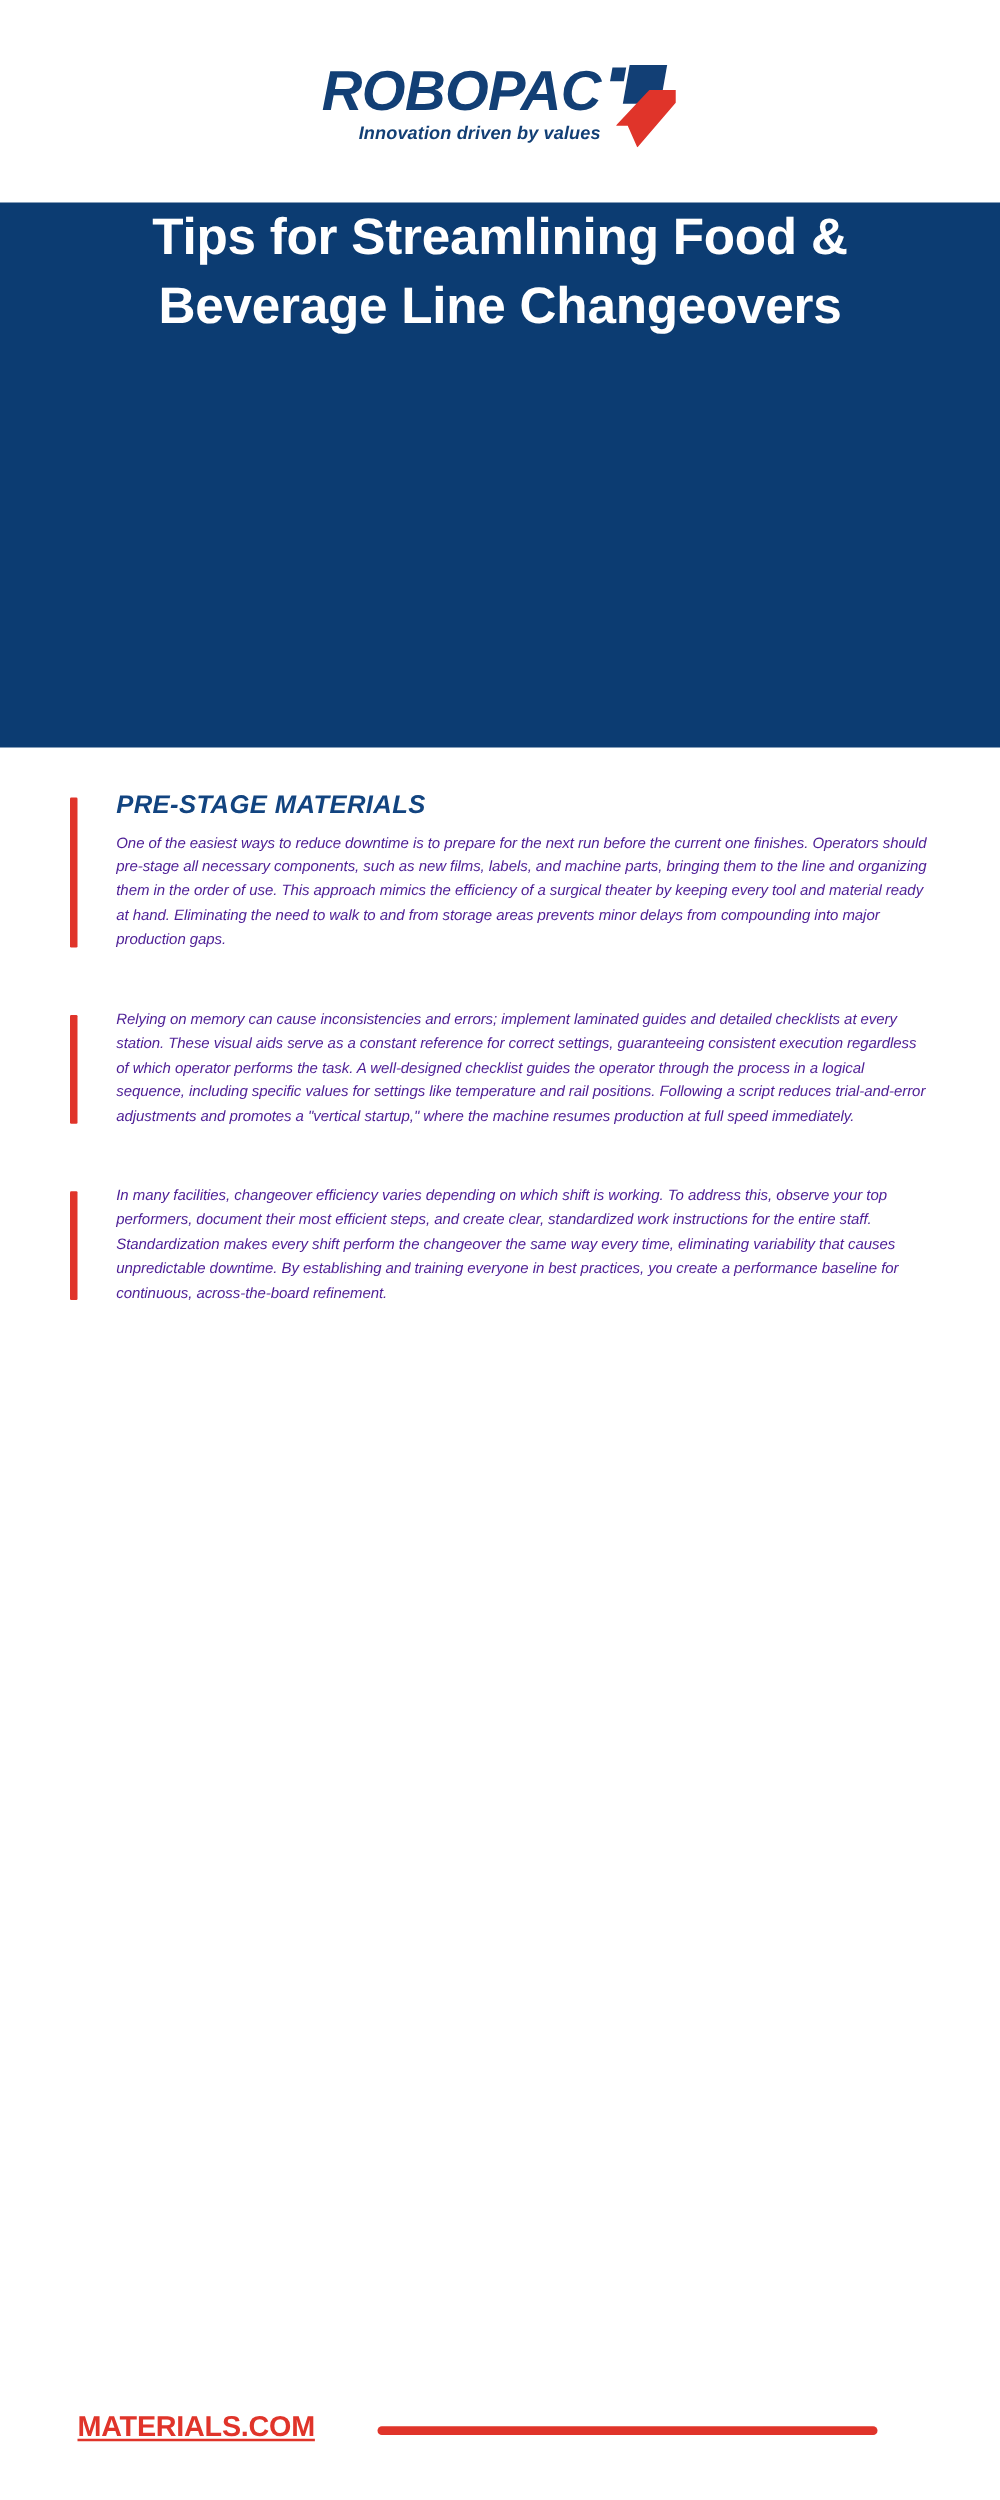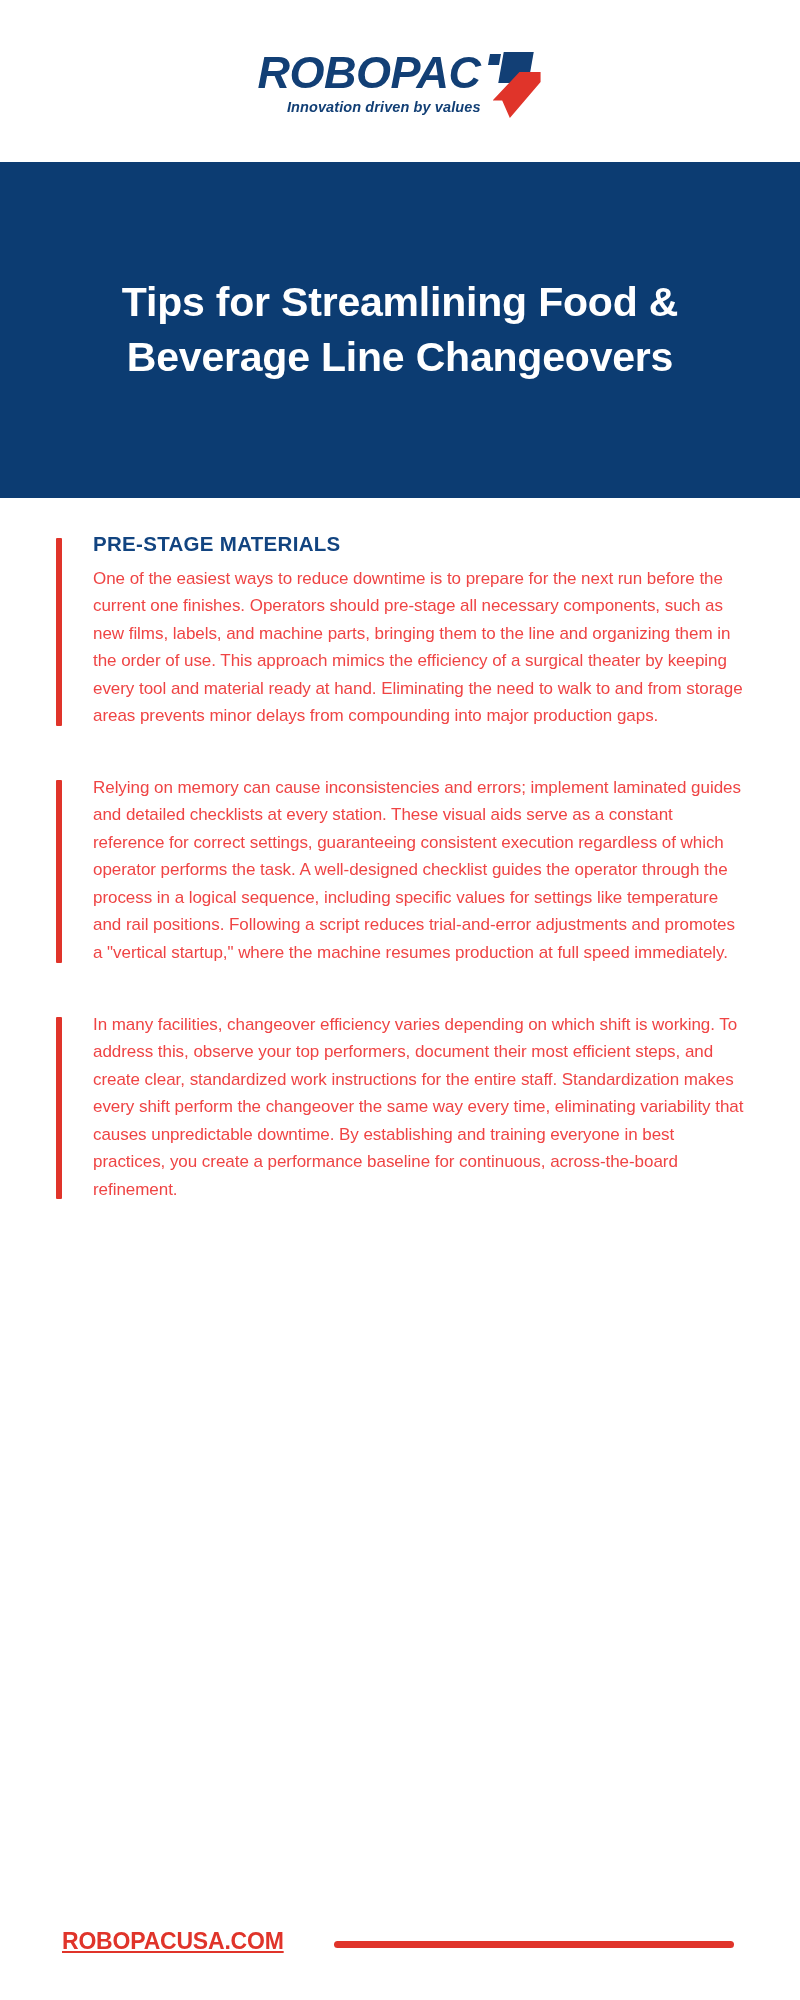--- a/index.html
+++ b/index.html
@@ -95,40 +95,41 @@
     left: 6px;
     top: 20px;
     width: 48px;
     height: 46px;
     background: #e0342a;
     clip-path: polygon(56% 0%, 100% 0%, 100% 22%, 36% 100%, 20% 62%, 0% 62%);
   }
 
   
   .title-banner {
-    height: 336px;
+    height: 436px;
     background: #0c3c72;
     display: flex;
-    align-items: center;
+    align-items: flex-start;
     justify-content: center;
     padding: 0 52px;
   }
 
   .title-text {
     color: #ffffff;
     font-size: 41px;
     font-weight: bold;
     line-height: 1.33;
     text-align: center;
     letter-spacing: -0.2px;
   }
 
   
   .sections {
     padding: 34px 56px 0 56px;
+    font-style: italic;
   }
 
   .section {
     position: relative;
     padding-left: 37px;
     margin-bottom: 44px;
   }
 
   .accent-bar {
     position: absolute;
@@ -144,22 +145,22 @@
     color: #124480;
     font-size: 20.5px;
     font-weight: bold;
     letter-spacing: 0.3px;
     line-height: 1.2;
     margin-bottom: 8px;
     text-transform: uppercase;
   }
 
   .section-body {
-    color: #ef4444;
-    font-size: 17px;
+    color: #4c1d95;
+    font-size: 12px;
     line-height: 1.62;
     letter-spacing: -0.05px;
   }
 
   
   .footer {
     position: absolute;
     left: 0;
     right: 0;
     bottom: 0;
@@ -225,15 +226,15 @@
   </article>
 
   <article class="section">
     <span class="accent-bar"></span>
     <p class="section-body">In many facilities, changeover efficiency varies depending on which shift is working. To address this, observe your top performers, document their most efficient steps, and create clear, standardized work instructions for the entire staff. Standardization makes every shift perform the changeover the same way every time, eliminating variability that causes unpredictable downtime. By establishing and training everyone in best practices, you create a performance baseline for continuous, across-the-board refinement.</p>
   </article>
 
 </main>
 
 <footer class="footer">
-  <a class="footer-url" href="#">ROBOPACUSA.COM</a>
+  <a class="footer-url" href="#">MATERIALS.COM</a>
   <span class="footer-rule"></span>
 </footer>
 
 </body></html>

